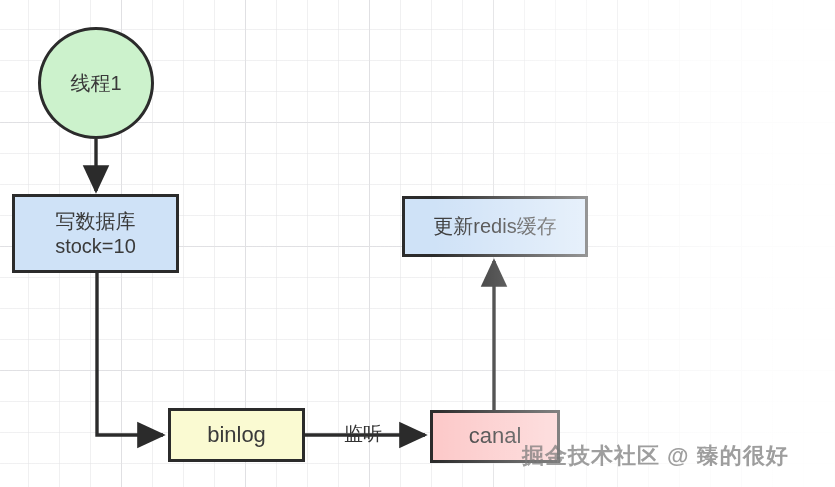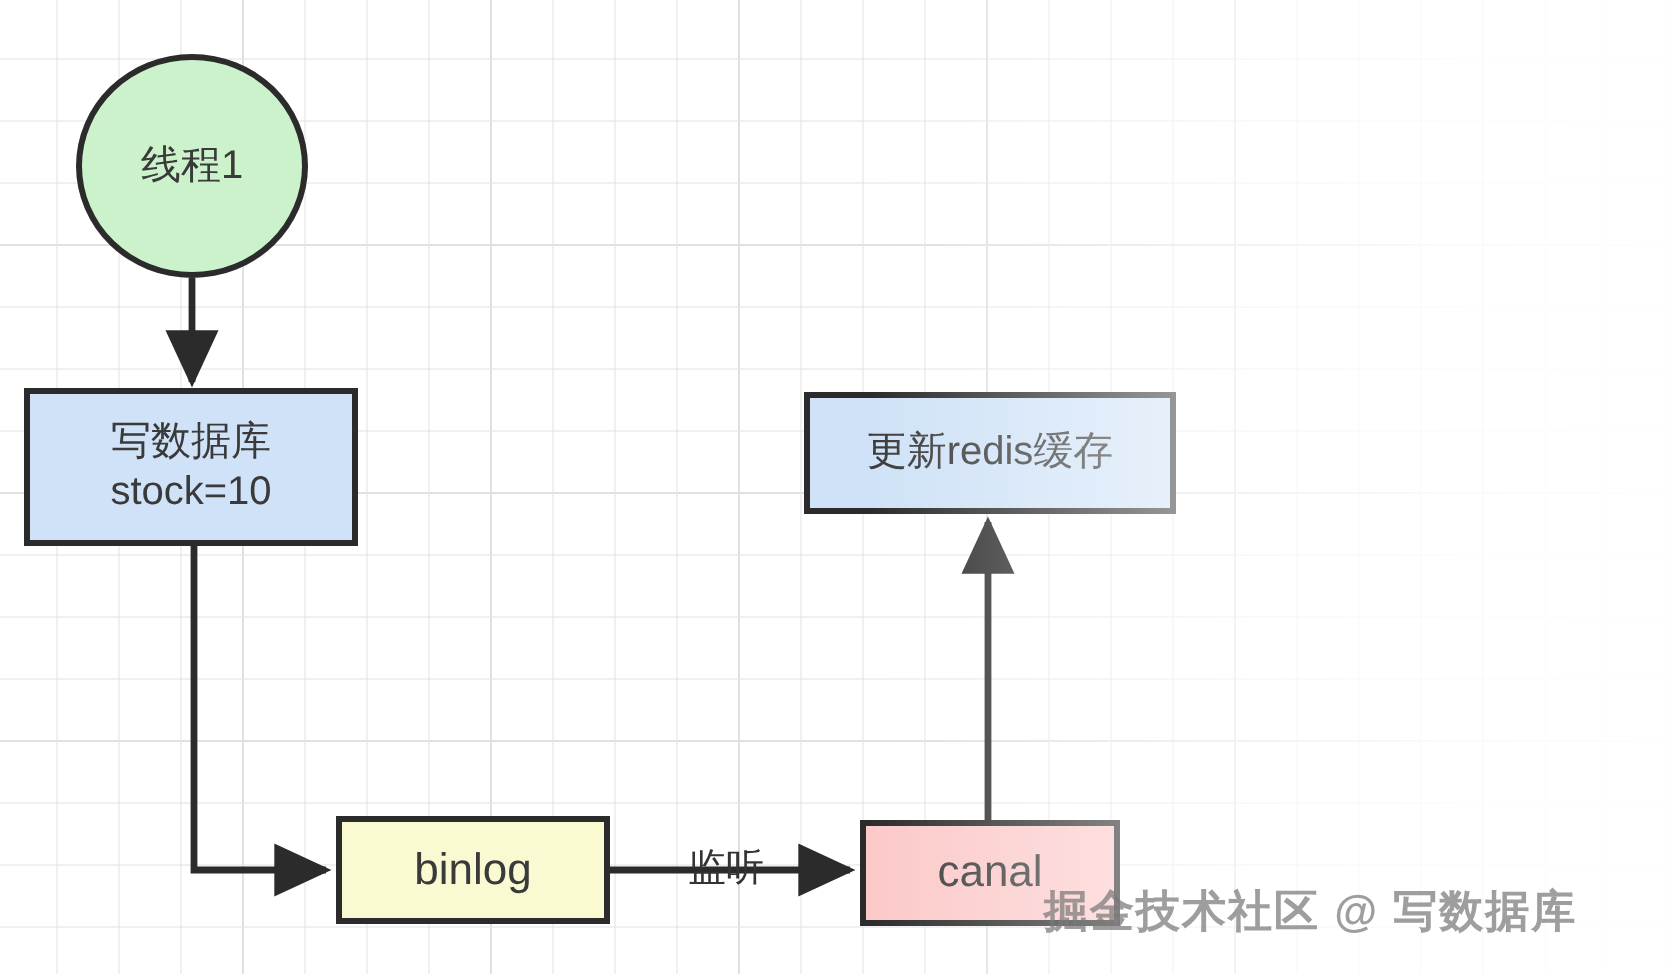--- a/index.html
+++ b/index.html
@@ -126,16 +126,16 @@
     <span>canal</span>
   </div>
 
   <div class="edge-label" style="left:344px; top:421px; font-size:19px;">
     <span>监听</span>
   </div>
 
   <div id="grid-fade"></div>
 
   <div class="watermark" style="left:522px; top:441px; font-size:22px;">
-    <span>掘金技术社区 @ 写数据库</span>
+    <span>掘金技术社区 @ 臻的很好</span>
   </div>
 
 </div>
 
 </body></html>

